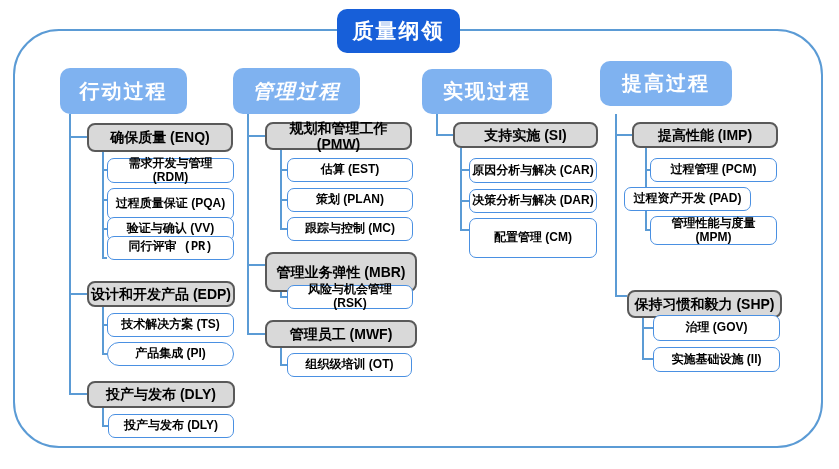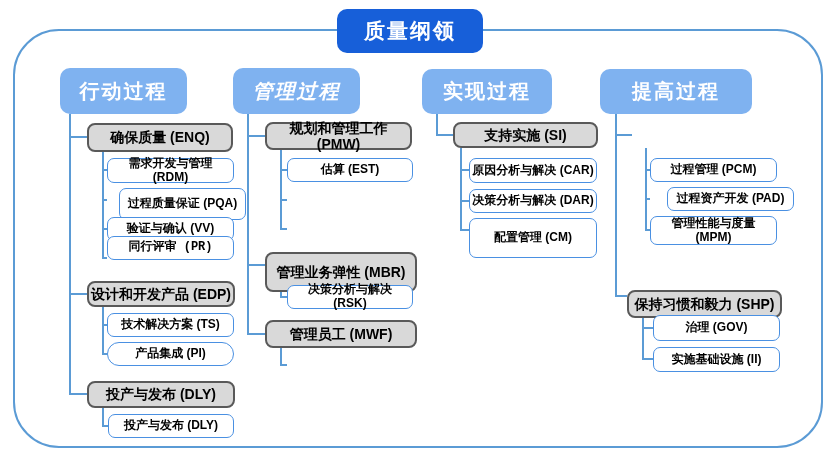--- a/index.html
+++ b/index.html
@@ -21,39 +21,39 @@
   .vl{width:2px;}
   .hl{height:2px;}
 </style>
 </head>
 <body>
 
 <div id="stage">
 
   <div class="frame"></div>
 
-  <div class="box root" style="left:337px;top:9px;width:146px;height:44px;">质量纲领</div>
+  <div class="box root" style="left:337px;top:9px;width:123px;height:44px;">质量纲领</div>
 
   <div class="box cat" style="left:60px;top:68px;width:127px;height:46px;">行动过程</div>
 
   <div class="vl" style="left:69px;top:114px;height:281px;"></div>
   <div class="hl" style="left:69px;top:136px;width:18px;"></div>
   <div class="hl" style="left:69px;top:293px;width:18px;"></div>
   <div class="hl" style="left:69px;top:393px;width:18px;"></div>
 
   <div class="box grp" style="left:87px;top:123px;width:146px;height:29px;">确保质量 (ENQ)</div>
 
   <div class="vl" style="left:102px;top:152px;height:107px;"></div>
   <div class="hl" style="left:102px;top:169px;width:5px;"></div>
   <div class="hl" style="left:102px;top:199px;width:5px;"></div>
   <div class="hl" style="left:102px;top:228px;width:5px;"></div>
   <div class="hl" style="left:102px;top:257px;width:5px;"></div>
 
   <div class="box leaf" style="left:107px;top:158px;width:127px;height:25px;">需求开发与管理 (RDM)</div>
-  <div class="box leaf" style="left:119px;top:188px;width:127px;height:32px;">过程质量保证 (PQA)</div>
+  <div class="box leaf" style="left:107px;top:188px;width:127px;height:32px;">过程质量保证 (PQA)</div>
   <div class="box leaf" style="left:107px;top:217px;width:127px;height:24px;">验证与确认 (VV)</div>
   <div class="box leaf" style="left:107px;top:236px;width:127px;height:24px;font-family:Liberation Mono, monospace;">同行评审 (PR)</div>
 
   <div class="box grp" style="left:87px;top:281px;width:148px;height:26px;">设计和开发产品 (EDP)</div>
 
   <div class="vl" style="left:102px;top:307px;height:48px;"></div>
   <div class="hl" style="left:102px;top:324px;width:5px;"></div>
   <div class="hl" style="left:102px;top:353px;width:5px;"></div>
 
   <div class="box leaf" style="left:107px;top:313px;width:127px;height:24px;">技术解决方案 (TS)</div>
@@ -74,64 +74,68 @@
   <div class="hl" style="left:247px;top:333px;width:18px;"></div>
 
   <div class="box grp" style="left:265px;top:122px;width:147px;height:28px;">规划和管理工作 (PMW)</div>
 
   <div class="vl" style="left:280px;top:150px;height:80px;"></div>
   <div class="hl" style="left:280px;top:169px;width:7px;"></div>
   <div class="hl" style="left:280px;top:199px;width:7px;"></div>
   <div class="hl" style="left:280px;top:228px;width:7px;"></div>
 
   <div class="box leaf" style="left:287px;top:158px;width:126px;height:24px;">估算 (EST)</div>
+  <div class="box leaf" style="left:287px;top:188px;width:126px;height:24px;">策划 (PLAN)</div>
+  <div class="box leaf" style="left:287px;top:217px;width:126px;height:24px;">跟踪与控制 (MC)</div>
 
   <div class="box grp" style="left:265px;top:252px;width:152px;height:40px;">管理业务弹性 (MBR)</div>
 
   <div class="vl" style="left:280px;top:278px;height:20px;"></div>
   <div class="hl" style="left:280px;top:296px;width:7px;"></div>
 
-  <div class="box leaf" style="left:287px;top:285px;width:126px;height:24px;">决策分析与解决 (RSK)</div>
+  <div class="box leaf" style="left:287px;top:285px;width:126px;height:24px;">风险与机会管理 (RSK)</div>
 
   <div class="box grp" style="left:265px;top:320px;width:152px;height:28px;">管理员工 (MWF)</div>
 
   <div class="vl" style="left:280px;top:348px;height:18px;"></div>
   <div class="hl" style="left:280px;top:364px;width:7px;"></div>
 
+  <div class="box leaf" style="left:287px;top:353px;width:125px;height:24px;">组织级培训 (OT)</div>
 
   <div class="box cat" style="left:422px;top:69px;width:130px;height:45px;">实现过程</div>
 
   <div class="vl" style="left:436px;top:114px;height:22px;"></div>
   <div class="hl" style="left:436px;top:134px;width:17px;"></div>
 
   <div class="box grp" style="left:453px;top:122px;width:145px;height:26px;">支持实施 (SI)</div>
 
   <div class="vl" style="left:460px;top:148px;height:83px;"></div>
   <div class="hl" style="left:460px;top:169px;width:9px;"></div>
   <div class="hl" style="left:460px;top:200px;width:9px;"></div>
   <div class="hl" style="left:460px;top:229px;width:9px;"></div>
 
   <div class="box leaf" style="left:469px;top:158px;width:128px;height:25px;">原因分析与解决 (CAR)</div>
   <div class="box leaf" style="left:469px;top:189px;width:128px;height:24px;">决策分析与解决 (DAR)</div>
   <div class="box leaf" style="left:469px;top:218px;width:128px;height:40px;">配置管理 (CM)</div>
 
-  <div class="box cat" style="left:600px;top:69px;width:152px;height:45px;">提高过程</div>
+  <div class="box cat" style="left:600px;top:61px;width:132px;height:45px;">提高过程</div>
 
   <div class="vl" style="left:615px;top:114px;height:183px;"></div>
   <div class="hl" style="left:615px;top:134px;width:17px;"></div>
   <div class="hl" style="left:615px;top:295px;width:12px;"></div>
 
+  <div class="box grp" style="left:632px;top:122px;width:146px;height:26px;">提高性能 (IMP)</div>
 
   <div class="vl" style="left:645px;top:148px;height:83px;"></div>
   <div class="hl" style="left:645px;top:169px;width:5px;"></div>
   <div class="hl" style="left:645px;top:198px;width:5px;"></div>
   <div class="hl" style="left:645px;top:229px;width:5px;"></div>
 
   <div class="box leaf" style="left:650px;top:158px;width:127px;height:24px;">过程管理 (PCM)</div>
-  <div class="box leaf" style="left:667px;top:187px;width:127px;height:24px;">过程资产开发 (PAD)</div>
+  <div class="box leaf" style="left:624px;top:187px;width:127px;height:24px;">过程资产开发 (PAD)</div>
   <div class="box leaf" style="left:650px;top:216px;width:127px;height:29px;">管理性能与度量 (MPM)</div>
 
   <div class="box grp" style="left:627px;top:282px;width:155px;height:28px;margin-top:8px;">保持习惯和毅力 (SHP)</div>
 
   <div class="vl" style="left:642px;top:310px;height:50px;"></div>
   <div class="hl" style="left:642px;top:327px;width:11px;"></div>
   <div class="hl" style="left:642px;top:358px;width:11px;"></div>
 
   <div class="box leaf" style="left:653px;top:315px;width:127px;height:26px;">治理 (GOV)</div>
   <div class="box leaf" style="left:653px;top:347px;width:127px;height:25px;">实施基础设施 (II)</div>

